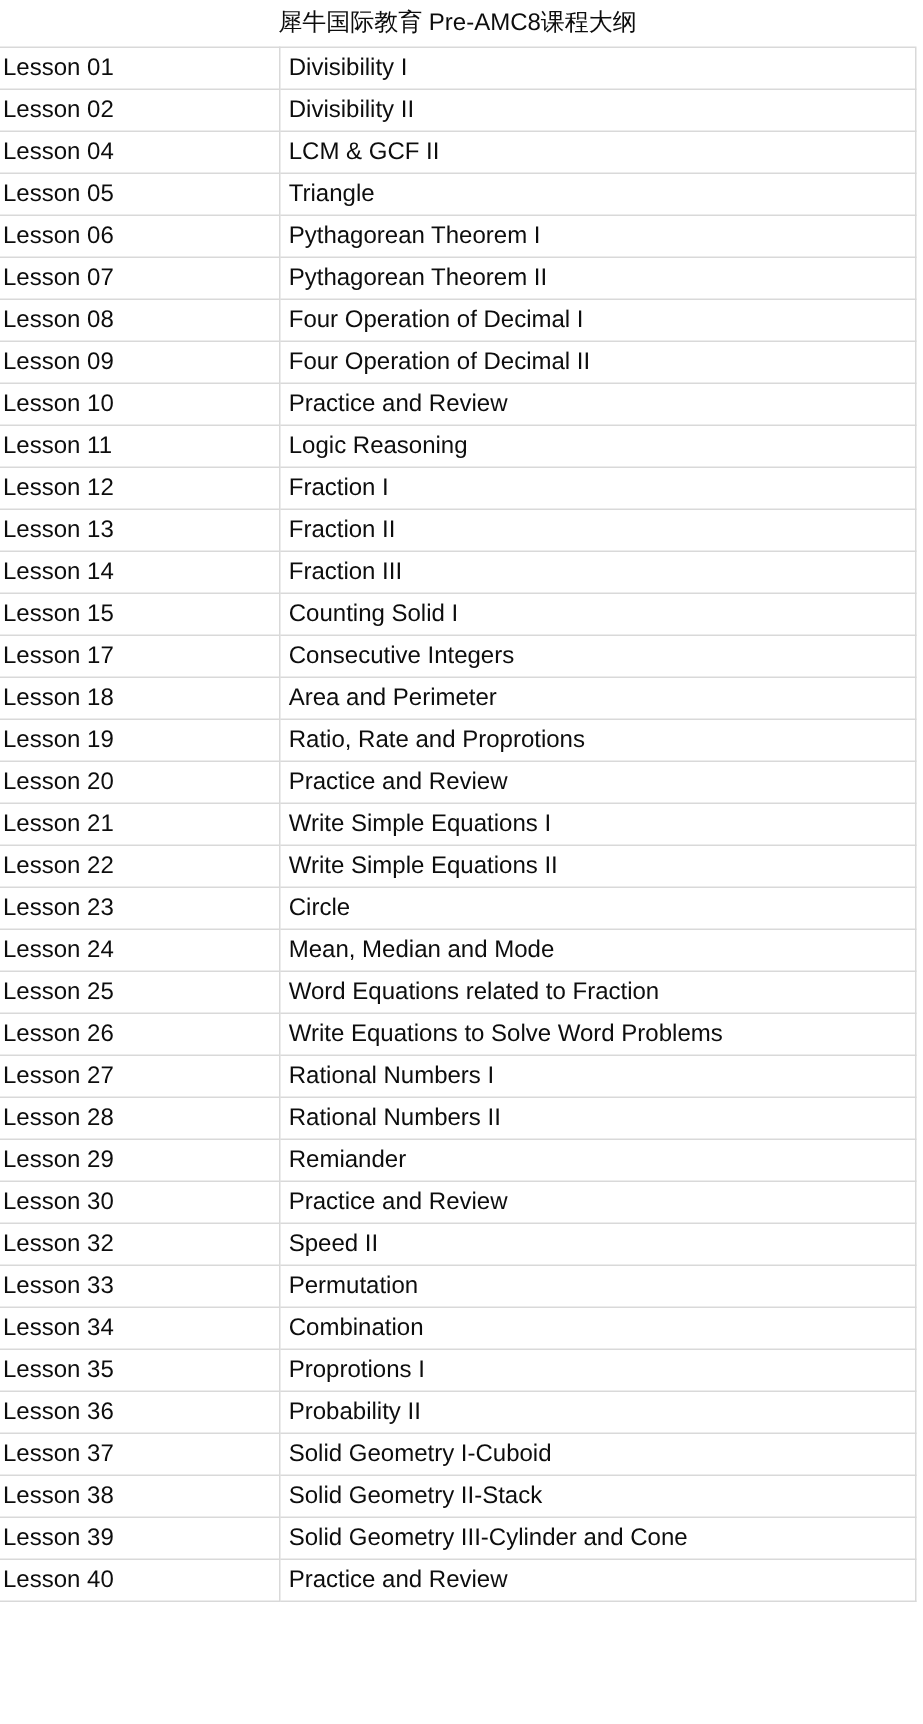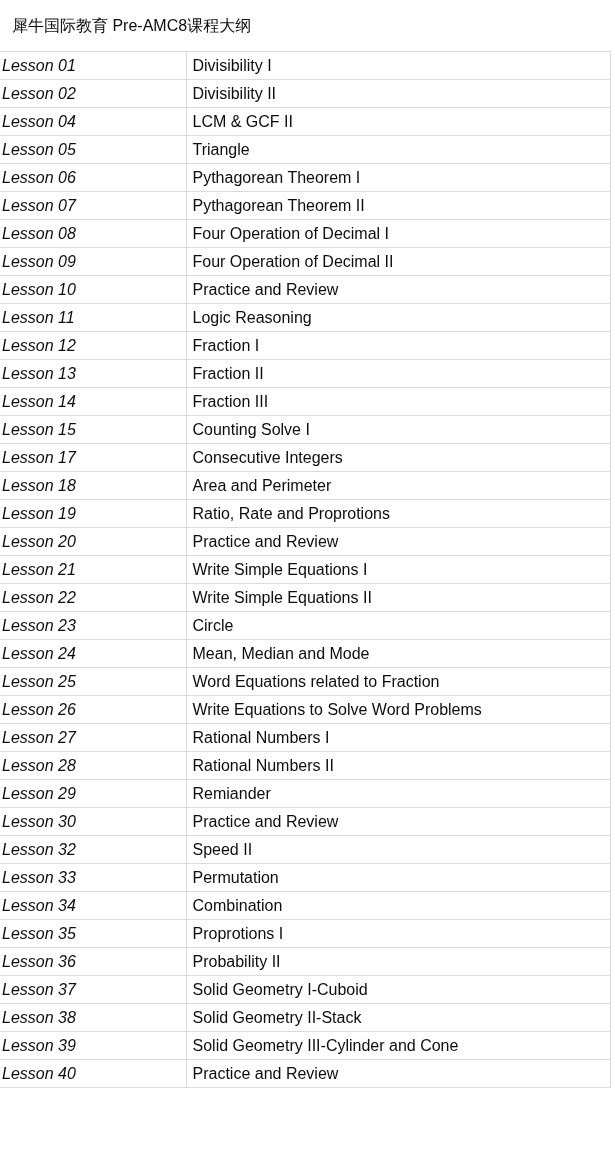--- a/index.html
+++ b/index.html
@@ -29,22 +29,22 @@
   }
 
   table.outline col.c-lesson { width: 186px; }
   table.outline col.c-topic  { width: 424px; }
 
   tr.title-row td.title-cell {
     border: none;
     border-bottom: 1px solid #d9d9d9;
     height: 27px;
     line-height: 27px;
-    padding: 12px;
-    text-align: left;
+    padding: 2px;
+    text-align: center;
     font-size: 16px;
     font-weight: normal;
     color: #0d0d0d;
     white-space: nowrap;
     overflow: hidden;
   }
 
   tr.lesson-row td {
     border: none;
     border-bottom: 1px solid #d9d9d9;
@@ -56,21 +56,20 @@
     font-weight: normal;
     color: #0d0d0d;
     white-space: nowrap;
     overflow: hidden;
     vertical-align: middle;
   }
 
   tr.lesson-row td.lesson-cell {
     padding-left: 2px;
     border-left: none;
-    font-style: italic;
   }
 
   tr.lesson-row td.topic-cell {
     padding-left: 6px;
     border-right: 1px solid #d9d9d9;
     margin-top: 43px;
   }
 </style>
 </head>
 <body>
@@ -132,21 +131,21 @@
         <tr class="lesson-row">
           <td class="lesson-cell">Lesson 13</td>
           <td class="topic-cell">Fraction II</td>
         </tr>
         <tr class="lesson-row">
           <td class="lesson-cell">Lesson 14</td>
           <td class="topic-cell">Fraction III</td>
         </tr>
         <tr class="lesson-row">
           <td class="lesson-cell">Lesson 15</td>
-          <td class="topic-cell">Counting Solve I</td>
+          <td class="topic-cell">Counting Solid I</td>
         </tr>
         <tr class="lesson-row">
           <td class="lesson-cell">Lesson 17</td>
           <td class="topic-cell">Consecutive Integers</td>
         </tr>
         <tr class="lesson-row">
           <td class="lesson-cell">Lesson 18</td>
           <td class="topic-cell">Area and Perimeter</td>
         </tr>
         <tr class="lesson-row">

